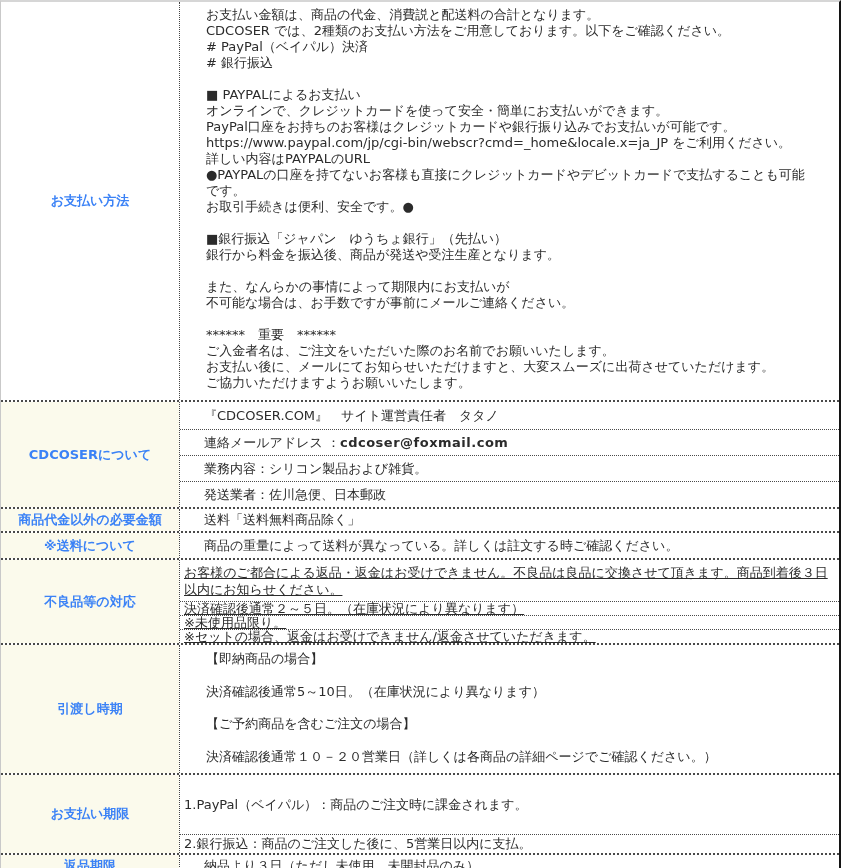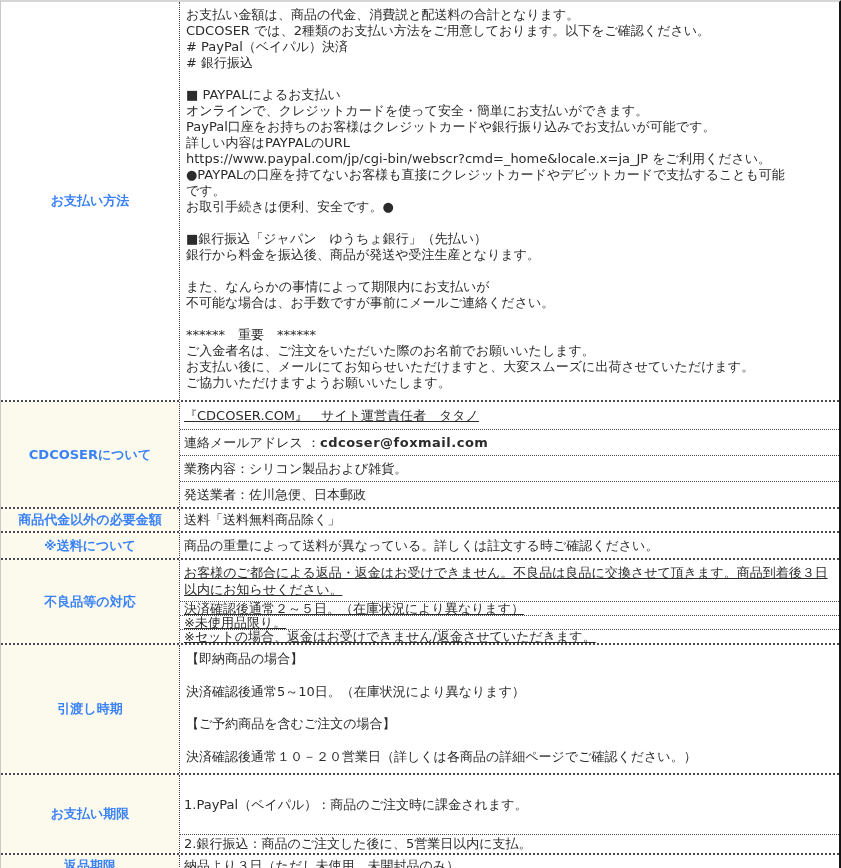--- a/index.html
+++ b/index.html
@@ -51,25 +51,25 @@
   .subrow {
     box-sizing: border-box;
     padding: 2px 4px;
     font-size: 13px;
     line-height: 16px;
     display: flex;
     flex-direction: column;
     justify-content: center;
   }
   .subrow + .subrow { border-top: 1px dotted #4a4a4a; }
-  .line { min-height: 16px; white-space: pre-wrap; }
+  .line { min-height: 16px; white-space: pre-wrap; margin-left: 20px; }
   .sec-payment .cell-body { justify-content: flex-start; }
   .sec-payment .subrow { padding: 5px 6px 8px; }
   .sec-about .subrow { min-height: 26px; }
-  .sec-about .subrow.r-site { min-height: 27px; text-decoration: underline; }
+  .sec-about .subrow.r-site { min-height: 27px; }
   .bold { font-weight: bold; letter-spacing: 0.5px; }
   .sec-extrafees .subrow { min-height: 21px; line-height: 15px; }
   .sec-shipnote .subrow { min-height: 25px; }
   .sec-defective .subrow { line-height: 17px; text-decoration: underline; }
   .sec-defective .subrow.r-0 { min-height: 41px; padding-top: 3px; }
   .sec-defective .subrow.r-1,
   .sec-defective .subrow.r-2,
   .sec-defective .subrow.r-3 { min-height: 13px; padding-top: 0; padding-bottom: 0; line-height: 13px; }
   .sec-delivery .subrow { padding: 6px 6px 8px; justify-content: center; }
   .sec-delivery .line { min-height: 16.3px; }
@@ -88,22 +88,22 @@
       <div class="cell-body">
         <div class="subrow">
           <div class="line">お支払い金額は、商品の代金、消費説と配送料の合計となります。</div>
           <div class="line">CDCOSER では、2種類のお支払い方法をご用意しております。以下をご確認ください。</div>
           <div class="line"># PayPal（ベイパル）決済</div>
           <div class="line"># 銀行振込</div>
           <div class="line"></div>
           <div class="line">■ PAYPALによるお支払い</div>
           <div class="line">オンラインで、クレジットカードを使って安全・簡単にお支払いができます。</div>
           <div class="line">PayPal口座をお持ちのお客様はクレジットカードや銀行振り込みでお支払いが可能です。</div>
+          <div class="line">https://www.paypal.com/jp/cgi-bin/webscr?cmd=_home&amp;locale.x=ja_JP をご利用ください。</div>
           <div class="line">詳しい内容はPAYPALのURL</div>
-          <div class="line">https://www.paypal.com/jp/cgi-bin/webscr?cmd=_home&amp;locale.x=ja_JP をご利用ください。</div>
           <div class="line">●PAYPALの口座を持てないお客様も直接にクレジットカードやデビットカードで支払することも可能</div>
           <div class="line">です。</div>
           <div class="line">お取引手続きは便利、安全です。●</div>
           <div class="line"></div>
           <div class="line">■銀行振込「ジャパン　ゆうちょ銀行」（先払い）</div>
           <div class="line">銀行から料金を振込後、商品が発送や受注生産となります。</div>
           <div class="line"></div>
           <div class="line">また、なんらかの事情によって期限内にお支払いが</div>
           <div class="line">不可能な場合は、お手数ですが事前にメールご連絡ください。</div>
           <div class="line"></div>

